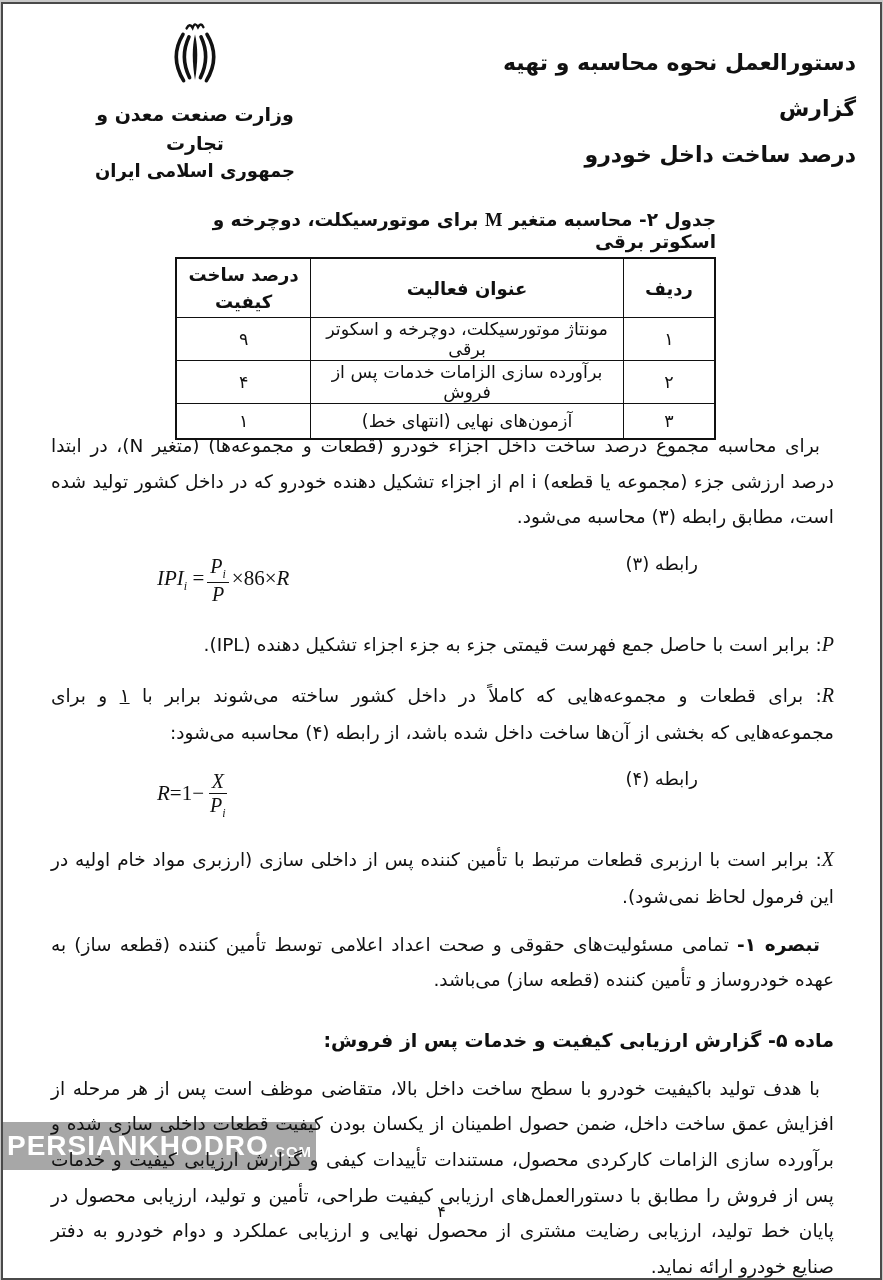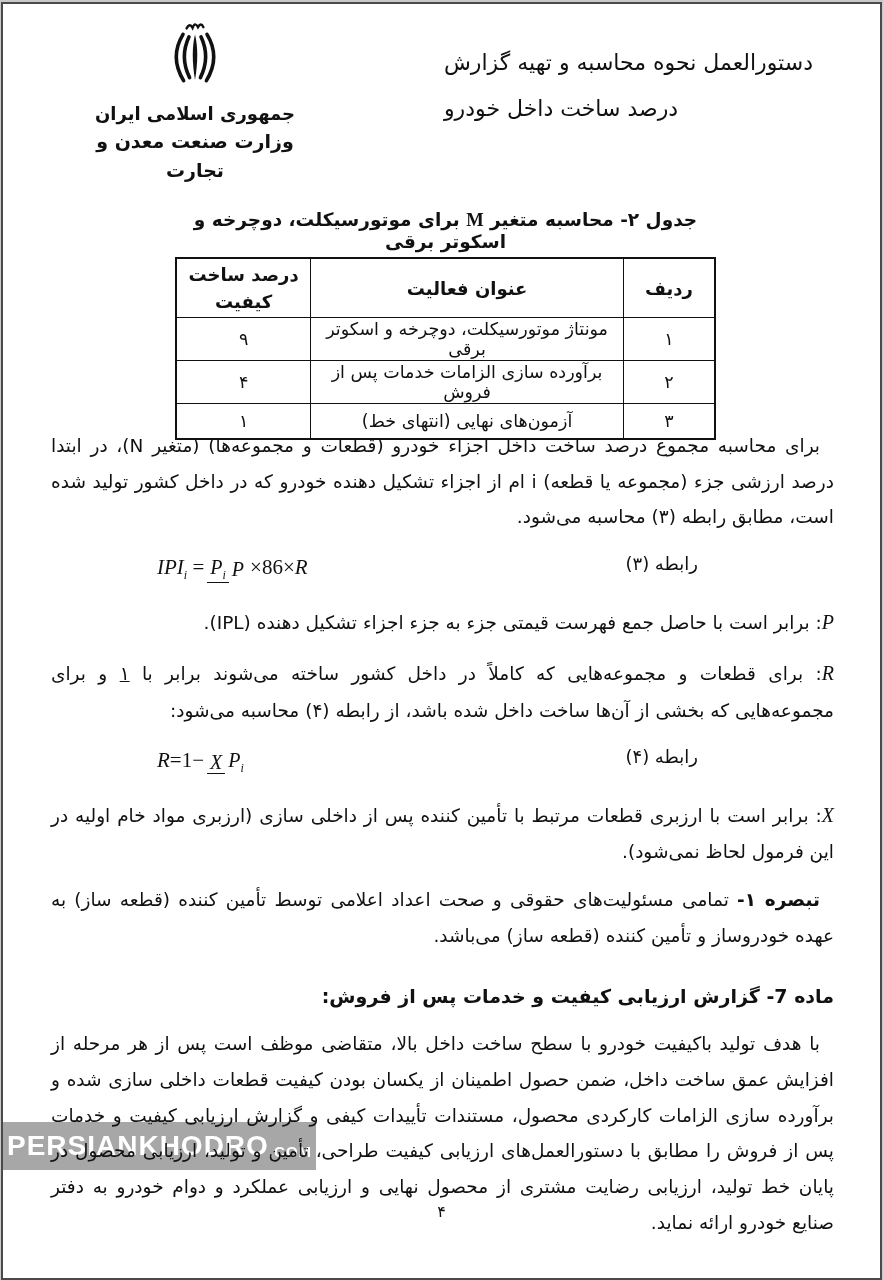--- a/index.html
+++ b/index.html
@@ -7,26 +7,26 @@
     position:relative;margin:2px auto;width:877px;height:1274px;
     background:#fff;border:2px solid #4a4a4a;overflow:hidden;
     font-family:"DejaVu Sans","Liberation Sans",sans-serif;color:#111;
   }
   
   .gov-block{position:absolute;top:14px;left:68px;width:248px;text-align:center;}
   .emblem{width:60px;height:76px;margin:0 auto 6px auto;display:block;}
   .org-line{font-size:18px;font-weight:bold;line-height:1.5;direction:rtl;}
   .org-line.second{font-size:19px;}
   .doc-title{
-    position:absolute;top:36px;right:24px;width:412px;text-align:left;
-    direction:rtl;font-weight:normal;font-size:22px;line-height:2.1;
+    position:absolute;top:36px;right:24px;width:412px;text-align:right;
+    direction:rtl;font-weight:bold;font-size:22px;line-height:2.1;
   }
   
   .table-block{position:absolute;top:205px;left:172px;width:541px;direction:rtl;}
-  .table-title{font-weight:bold;font-size:18.5px;text-align:center;margin-bottom:5px;direction:rtl;}
+  .table-title{font-weight:bold;font-size:18.5px;margin-bottom:5px;direction:rtl;}
   .table-title .latin{font-family:"Liberation Serif","DejaVu Serif",serif;font-weight:bold;}
   table.m-table{width:100%;border-collapse:collapse;border:2px solid #111;}
   table.m-table th,table.m-table td{border:1.6px solid #111;text-align:center;vertical-align:middle;}
   table.m-table th{font-size:18px;font-weight:bold;height:54px;padding:2px 8px;line-height:1.5;}
   table.m-table td{font-size:17.5px;height:32px;padding:1px 6px;}
   .col-row{width:17%;border-radius:9px;}
   .col-act{width:58%;}
   .col-pct{width:25%;}
   
   .content{
@@ -36,21 +36,21 @@
   .content p{margin:12px;}
   .indent{text-indent:14px;}
   .sym{font-family:"Liberation Serif","DejaVu Serif",serif;font-style:italic;font-size:20px;}
   .sym sub{font-size:12px;font-style:italic;}
   .u-num{text-decoration:underline;}
   .formula-row{display:flex;justify-content:space-between;direction:ltr;margin:3px 0;}
   .formula{margin-left:118px;font-family:"Liberation Serif","DejaVu Serif",serif;font-size:21px;white-space:nowrap;}
   .f-var{font-style:italic;}
   .f-var sub,.formula sub{font-size:12px;font-style:italic;}
   .f-up{font-style:normal;}
-  .frac{display:inline-flex;align-items:center;vertical-align:middle;line-height:1.12;font-size:20px;margin:8px 3px;}
+  .frac{display:inline-flex;flex-direction:column;align-items:center;vertical-align:middle;line-height:1.12;font-size:20px;margin:8px 3px;}
   .frac .num{border-bottom:1.5px solid #111;padding:0 3px;}
   .frac .den{padding:0 3px;}
   .f-label{direction:rtl;font-size:18px;margin-right:148px;white-space:nowrap;}
   .article-heading{font-weight:bold;font-size:19px;margin-top:24px !important;margin-bottom:6px !important;}
   .bold{font-weight:bold;}
   
   .watermark{
     position:absolute;left:0;top:1118px;width:313px;height:48px;z-index:1;
     background:#a7a7a7;display:flex;align-items:center;justify-content:center;
     color:#fff;font-family:"Liberation Sans","DejaVu Sans",sans-serif;font-weight:bold;
@@ -69,22 +69,22 @@
     <svg class="emblem" viewBox="0 0 100 120" xmlns="http://www.w3.org/2000/svg">
       <g stroke="#111" fill="none" stroke-linecap="round">
         <path d="M36,14 q5,-10 10,-1 q4,-11 9,-1 q5,-9 9,0" stroke-width="4"></path>
         <path d="M50,24 C55,44 55,70 50,100 C45,70 45,44 50,24 Z" fill="#111" stroke="none"></path>
         <path d="M60,28 Q76,62 59,96" stroke-width="6"></path>
         <path d="M70,24 Q93,62 69,101" stroke-width="6"></path>
         <path d="M40,28 Q24,62 41,96" stroke-width="6"></path>
         <path d="M30,24 Q7,62 31,101" stroke-width="6"></path>
       </g>
     </svg>
+    <div class="org-line second">وزارت صنعت معدن و تجارت</div>
     <div class="org-line">جمهوری اسلامی ایران</div>
-    <div class="org-line second">وزارت صنعت معدن و تجارت</div>
   </div>
 
   <div class="doc-title">
     <div>دستورالعمل نحوه محاسبه و تهیه گزارش</div>
     <div>درصد ساخت داخل خودرو</div>
   </div>
 
   <div class="table-block">
     <div class="table-title"><span>جدول ۲- محاسبه متغیر </span><span class="latin">M</span><span> برای موتورسیکلت، دوچرخه و اسکوتر برقی</span></div>
     <table class="m-table" dir="rtl">
@@ -138,21 +138,21 @@
             <span class="den"><span class="f-var">P</span><sub>i</sub></span>
           </span></span>
       <span class="f-label">رابطه (۴)</span>
     </div>
 
     <p><span class="sym"><span>X</span></span><span>: برابر است با ارزبری قطعات مرتبط با تأمین کننده پس از داخلی سازی (ارزبری مواد خام اولیه در این فرمول لحاظ نمی‌شود).</span></p>
 
 
     <p class="indent"><span class="bold">تبصره ۱-</span><span> تمامی مسئولیت‌های حقوقی و صحت اعداد اعلامی توسط تأمین کننده (قطعه ساز) به عهده خودروساز و تأمین کننده (قطعه ساز) می‌باشد.</span></p>
 
-    <p class="article-heading">ماده 7- گزارش ارزیابی کیفیت و خدمات پس از فروش:</p>
+    <p class="article-heading">ماده ۵- گزارش ارزیابی کیفیت و خدمات پس از فروش:</p>
 
     <p class="indent">با هدف تولید باکیفیت خودرو با سطح ساخت داخل بالا، متقاضی موظف است پس از هر مرحله از افزایش عمق ساخت داخل، ضمن حصول اطمینان از یکسان بودن کیفیت قطعات داخلی سازی شده و برآورده سازی الزامات کارکردی محصول، مستندات تأییدات کیفی و گزارش ارزیابی کیفیت و خدمات پس از فروش را مطابق با دستورالعمل‌های ارزیابی کیفیت طراحی، تأمین و تولید، ارزیابی محصول در پایان خط تولید، ارزیابی رضایت مشتری از محصول نهایی و ارزیابی عملکرد و دوام خودرو به دفتر صنایع خودرو ارائه نماید.</p>
 
   </div>
 
   <div class="watermark">
     <span class="wm-main">PERSIANKHODRO</span>
       <span class="wm-tld">.COM</span>
   </div>
 

